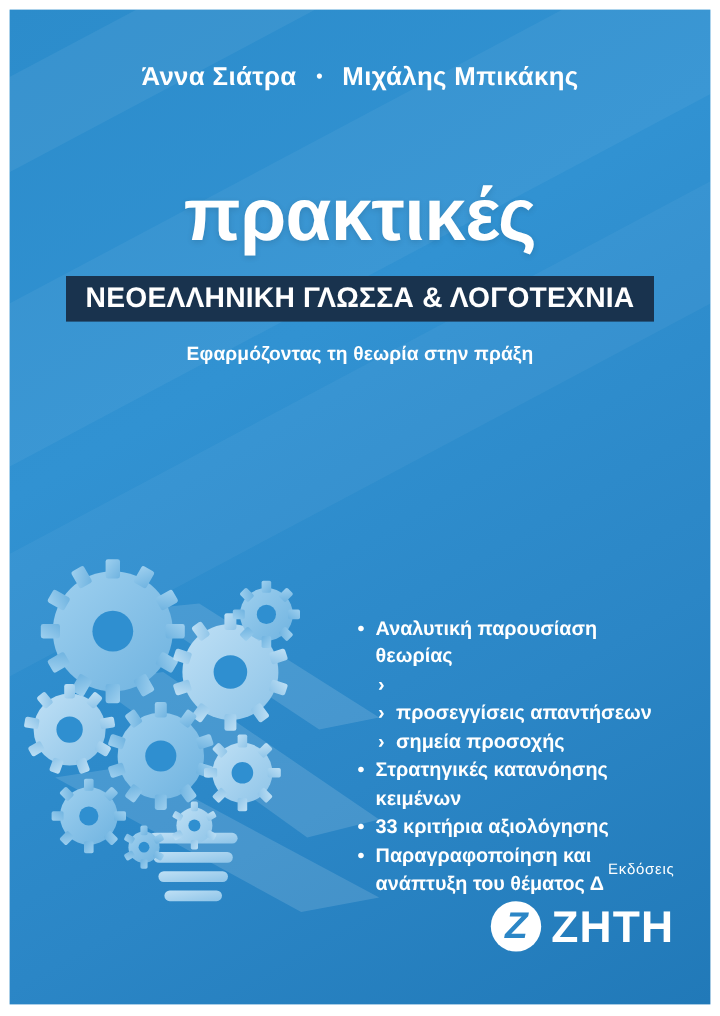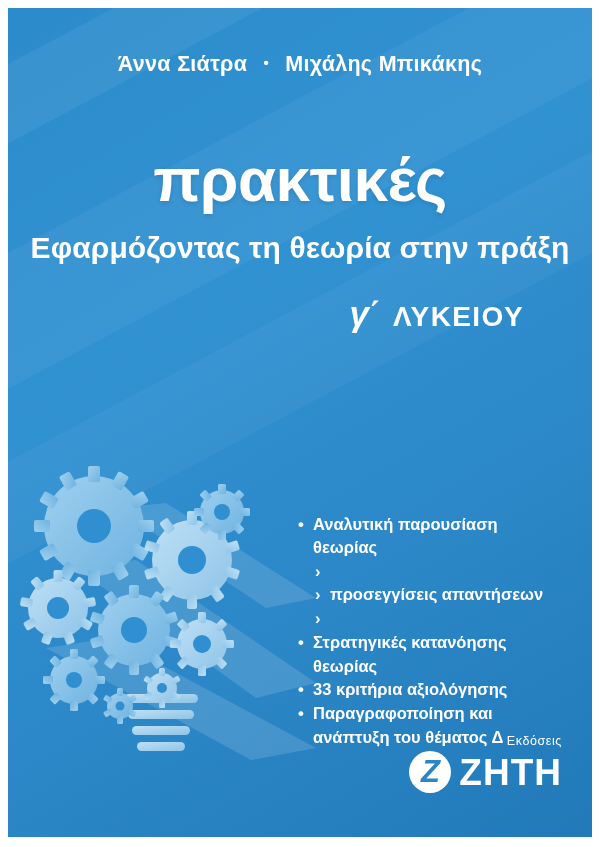--- a/index.html
+++ b/index.html
@@ -86,21 +86,21 @@
     color: #ffffff;
     font-size: 23.5px;
     font-weight: bold;
     letter-spacing: 0.2px;
     padding: 7px 16px 8px 16px;
     line-height: 1;
     white-space: nowrap;
   }
   .tagline {
     margin-top: 19px;
-    font-size: 30px;
+    font-size: 16px;
     font-weight: bold;
     color: #ffffff;
     letter-spacing: 0.1px;
   }
   .grade {
     margin-top: 29px;
     text-align: right;
     padding-right: 68px;
     color: #ffffff;
     font-weight: bold;
@@ -157,21 +157,21 @@
   .publisher {
     position: absolute;
     right: 30px;
     bottom: 44px;
     text-align: right;
     color: #ffffff;
   }
   .pub-name {
     font-size: 12.5px;
     letter-spacing: 0.6px;
-    margin-bottom: 3px;
+    margin-bottom: 20px;
     font-weight: normal;
   }
   .pub-logo {
     display: flex;
     align-items: center;
     justify-content: flex-end;
   }
   .pub-z {
     width: 42px; height: 42px;
     border-radius: 50%;
@@ -205,25 +205,22 @@
       <div class="band b3"></div>
 
       <div class="authors">
         <span>Άννα Σιάτρα</span>
         <span class="dot">•</span>
         <span>Μιχάλης Μπικάκης</span>
       </div>
 
       <div class="title-block">
         <div class="title-line">πρακτικές</div>
+        <div><span class="subject-bar">ΝΕΟΕΛΛΗΝΙΚΗ ΓΛΩΣΣΑ &amp; ΛΟΓΟΤΕΧΝΙΑ</span></div>
         <div class="tagline">Εφαρμόζοντας τη θεωρία στην πράξη</div>
-        <div class="grade">
-          <span class="g-letter">γ΄</span>
-          <span class="g-word">ΛΥΚΕΙΟΥ</span>
-        </div>
       </div>
 
       <div class="art">
         <svg width="310" height="330" viewBox="0 0 310 330" aria-hidden="true">
           <defs>
             <linearGradient id="gl" x1="0" y1="0" x2="1" y2="1">
               <stop offset="0" stop-color="#bfe0f5"></stop>
               <stop offset="1" stop-color="#8ec4e8"></stop>
             </linearGradient>
             <linearGradient id="gd" x1="0" y1="0" x2="1" y2="1">
@@ -422,28 +419,29 @@
         </div>
         <div class="feat sub">
           <span class="mk">›</span>
         </div>
         <div class="feat sub">
           <span class="mk">›</span>
           <span class="txt">προσεγγίσεις απαντήσεων</span>
         </div>
         <div class="feat sub">
           <span class="mk">›</span>
+          <span class="txt">σημεία προσοχής</span>
         </div>
         <div class="feat">
           <span class="mk">•</span>
           <span class="txt">Στρατηγικές κατανόησης</span>
         </div>
         <div class="feat cont">
           <span class="mk"></span>
-          <span class="txt">θεωρίας</span>
+          <span class="txt">κειμένων</span>
         </div>
         <div class="feat">
           <span class="mk">•</span>
           <span class="txt">33 κριτήρια αξιολόγησης</span>
         </div>
         <div class="feat">
           <span class="mk">•</span>
           <span class="txt">Παραγραφοποίηση και</span>
         </div>
         <div class="feat cont">

